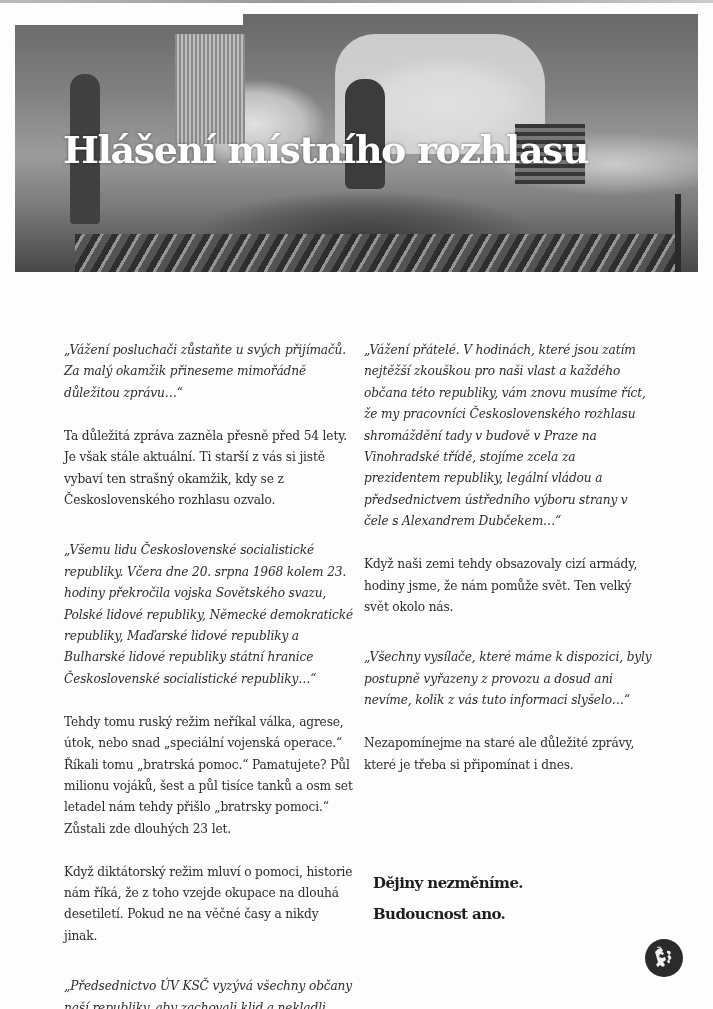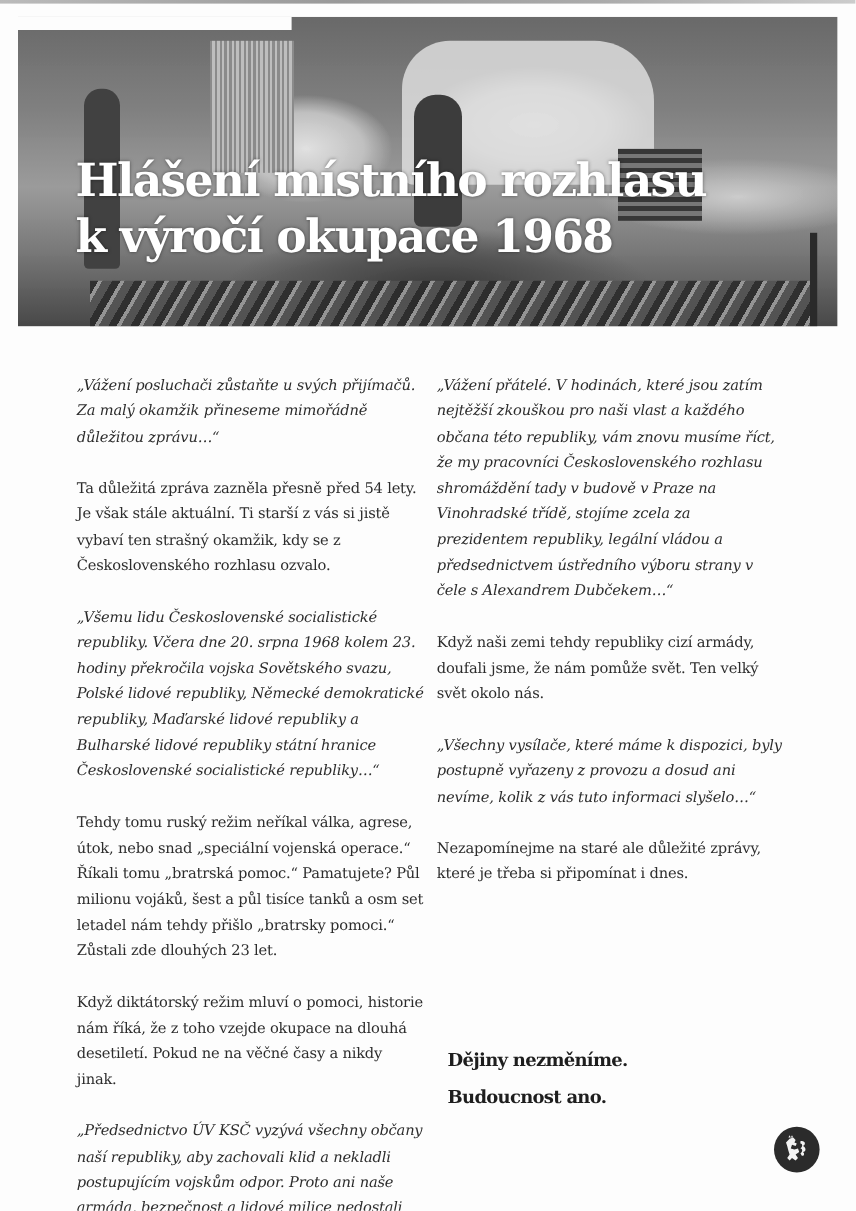--- a/index.html
+++ b/index.html
@@ -47,21 +47,21 @@
       text-shadow: 0 0 3px rgba(0,0,0,.5);
       margin: 0;
     }
     .col {
       position: absolute; top: 311px; width: 290px;
       font-size: 12.2px; line-height: 21.4px; color: #2c2c2c; letter-spacing: -0.15px;
     }
     .col-left { left: 64px; }
     .col-right { left: 364px; }
     .col p { margin: 0 0 21.5px 0; white-space: pre-line; }
-    .col p.quote { font-style: italic; }
+    .col p.quote { font-style: italic; margin-top: 29px; }
     .slogan {
       position: absolute; left: 373px; top: 868px; margin: 0;
       font-family: "DejaVu Serif", serif; font-weight: bold;
       font-size: 15px; line-height: 31px; color: #1e1e1e; letter-spacing: -0.6px;
       white-space: pre-line;
     }
     .emblem {
       position: absolute; left: 645px; top: 939px; width: 38px; height: 38px;
       border-radius: 50%; background: #2b2b2b;
       display: flex; align-items: center; justify-content: center;
@@ -79,37 +79,36 @@
     <div class="shape tank"></div>
     <div class="shape tread"></div>
     <div class="shape soldier"></div>
     <div class="shape person-left"></div>
     <div class="shape pole"></div>
     <div class="shape debris"></div>
   </div>
   <div class="hero-notch"></div>
   <h1 class="hero-title">
     <span>Hlášení místního rozhlasu</span><br>
-    <span>k výročí okupace 1968</span>
   </h1>
 </div>
 
 <div class="col col-left">
   <p class="quote">„Vážení posluchači zůstaňte u svých přijímačů. Za malý okamžik přineseme mimořádně důležitou zprávu…“</p>
   <p>Ta důležitá zpráva zazněla přesně před 54 lety. Je však stále aktuální. Ti starší z vás si jistě vybaví ten strašný okamžik, kdy se z Československého rozhlasu ozvalo.</p>
   <p class="quote">„Všemu lidu Československé socialistické republiky. Včera dne 20. srpna 1968 kolem 23. hodiny překročila vojska Sovětského svazu, Polské lidové republiky, Německé demokratické republiky, Maďarské lidové republiky a Bulharské lidové republiky státní hranice Československé socialistické republiky…“</p>
   <p>Tehdy tomu ruský režim neříkal válka, agrese, útok, nebo snad „speciální vojenská operace.“ Říkali tomu „bratrská pomoc.“ Pamatujete? Půl milionu vojáků, šest a půl tisíce tanků a osm set letadel nám tehdy přišlo „bratrsky pomoci.“ Zůstali zde dlouhých 23 let.</p>
   <p>Když diktátorský režim mluví o pomoci, historie nám říká, že z toho vzejde okupace na dlouhá desetiletí. Pokud ne na věčné časy a nikdy jinak.</p>
   <p class="quote">„Předsednictvo ÚV KSČ vyzývá všechny občany naší republiky, aby zachovali klid a nekladli postupujícím vojskům odpor. Proto ani naše armáda, bezpečnost a lidové milice nedostali rozkaz k obraně země…“</p>
 
 </div>
 
 <div class="col col-right">
   <p class="quote">„Vážení přátelé. V hodinách, které jsou zatím nejtěžší zkouškou pro naši vlast a každého občana této republiky, vám znovu musíme říct, že my pracovníci Československého rozhlasu shromáždění tady v budově v Praze na Vinohradské třídě, stojíme zcela za prezidentem republiky, legální vládou a předsednictvem ústředního výboru strany v čele s Alexandrem Dubčekem…“</p>
-  <p>Když naši zemi tehdy republiky cizí armády, doufali jsme, že nám pomůže svět. Ten velký svět okolo nás.</p>
+  <p>Když naši zemi tehdy obsazovaly cizí armády, hodiny jsme, že nám pomůže svět. Ten velký svět okolo nás.</p>
   <p class="quote">„Všechny vysílače, které máme k dispozici, byly postupně vyřazeny z provozu a dosud ani nevíme, kolik z vás tuto informaci slyšelo…“</p>
   <p>Nezapomínejme na staré ale důležité zprávy, které je třeba si připomínat i dnes.</p>
 </div>
 
 <h2 class="slogan"><span>Dějiny nezměníme.</span>
 <span>Budoucnost ano.</span></h2>
 
 <div class="emblem">
   <svg viewBox="0 0 26 26">
     <g fill="#f2f2f2">

